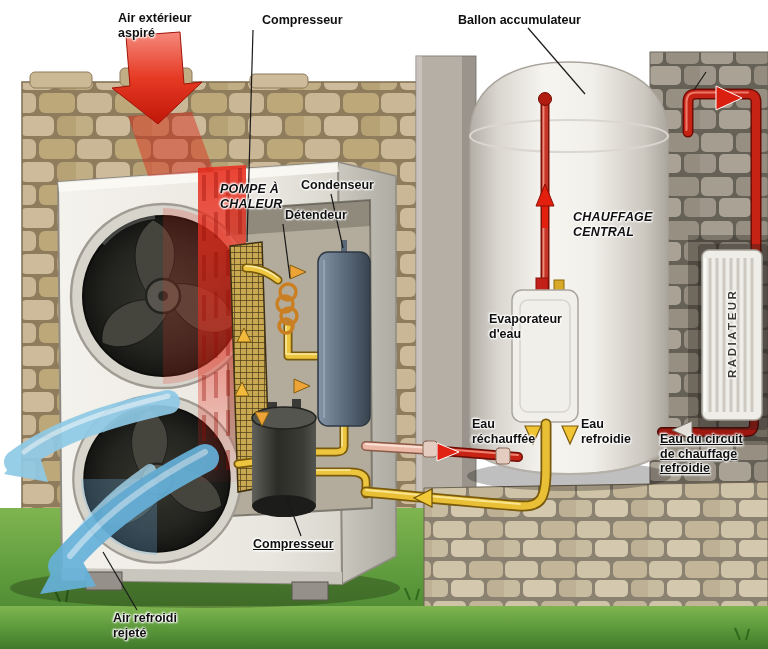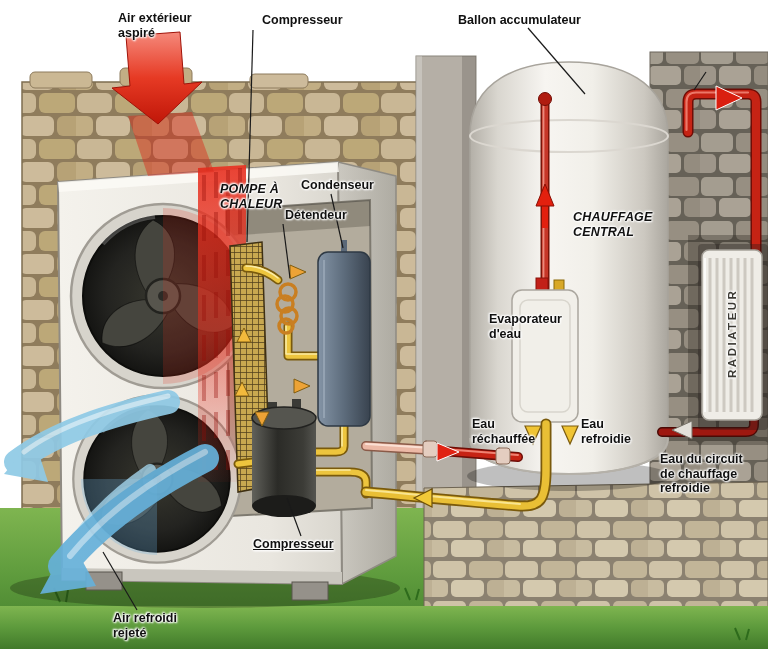--- a/index.html
+++ b/index.html
@@ -325,21 +325,21 @@
 <div class="label" style="left:301px;top:178px;">Condenseur</div>
 <div class="label" style="left:255px;top:208px;margin-left:30px;">Détendeur</div>
 <div class="label label-italic" style="left:573px;top:210px;">CHAUFFAGE
 CENTRAL</div>
 <div class="label" style="left:489px;top:312px;">Evaporateur
 d'eau</div>
 <div class="label" style="left:472px;top:417px;">Eau
 réchauffée</div>
 <div class="label" style="left:581px;top:417px;">Eau
 refroidie</div>
-<div class="label w104" style="left:660px;top:452px;">Eau du circuit
+<div class="label w104" style="left:660px;top:432px;text-decoration:underline;">Eau du circuit
 de chauffage
 refroidie</div>
 <div class="label label-vert" style="left:672px;top:326px;">RADIATEUR</div>
 <div class="label" style="left:253px;top:537px;text-decoration:underline;">Compresseur</div>
 <div class="label" style="left:113px;top:611px;">Air refroidi
 rejeté</div>
 
 </div>
 
 </body></html>

